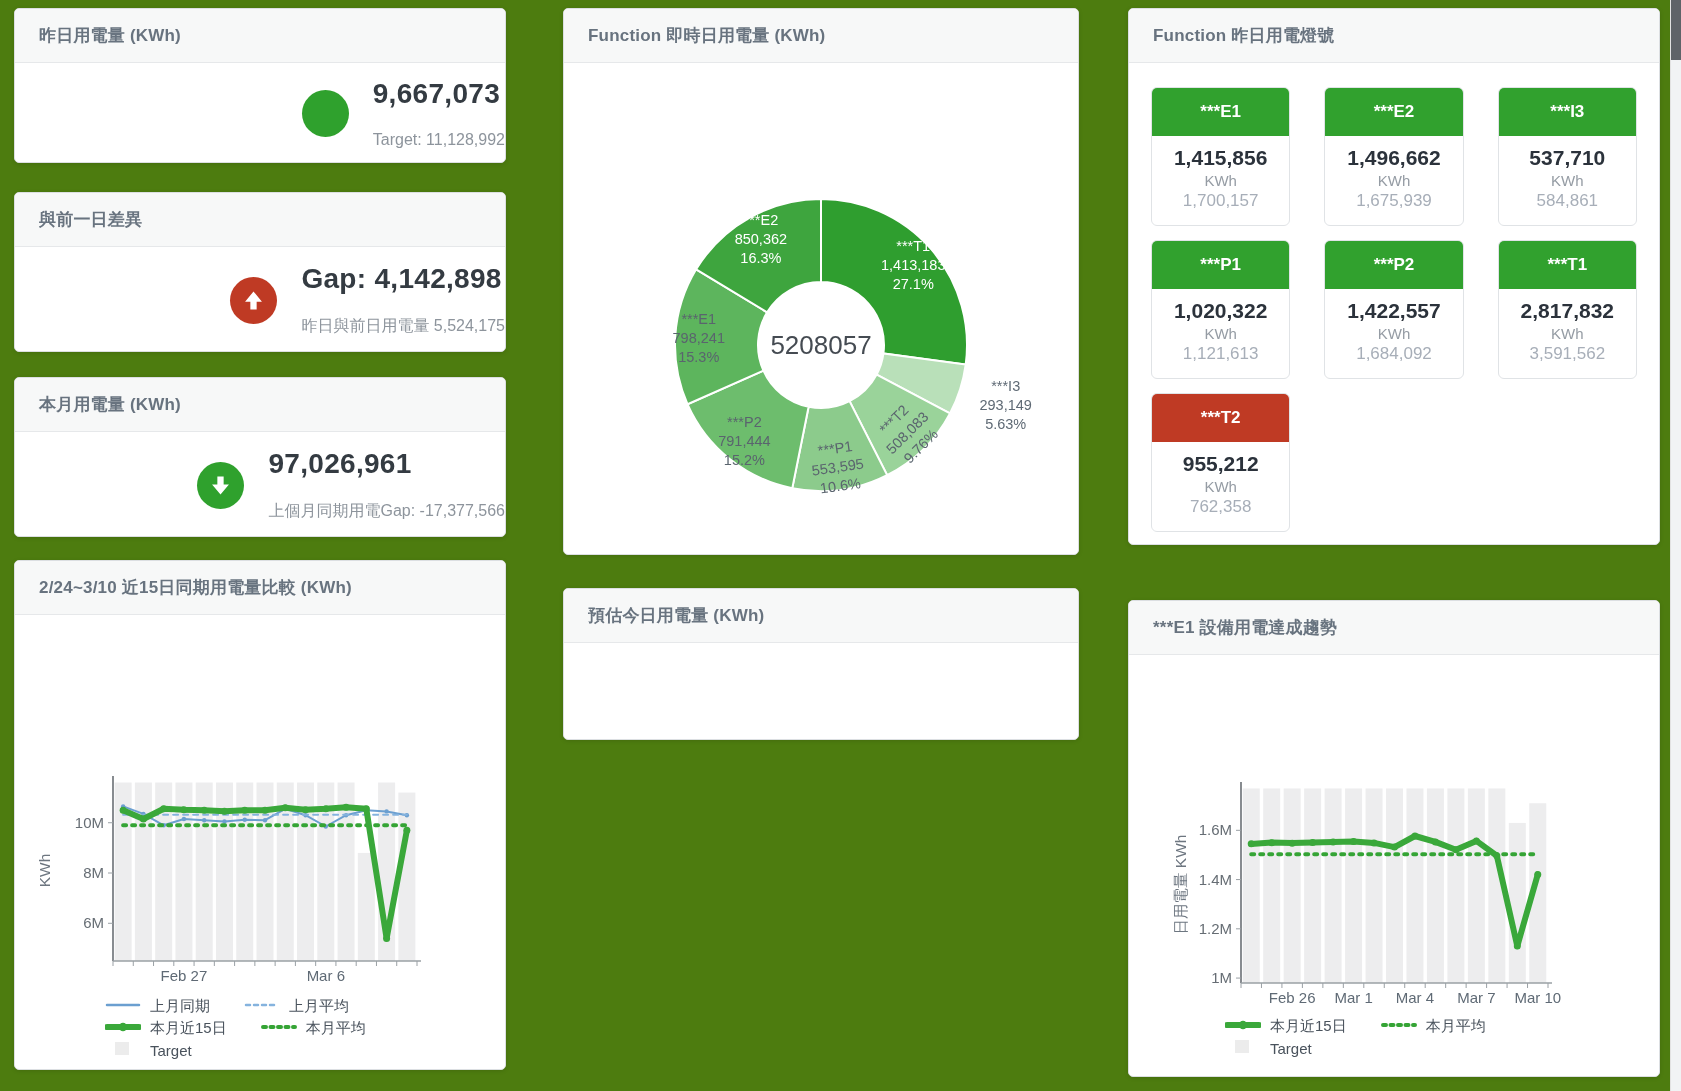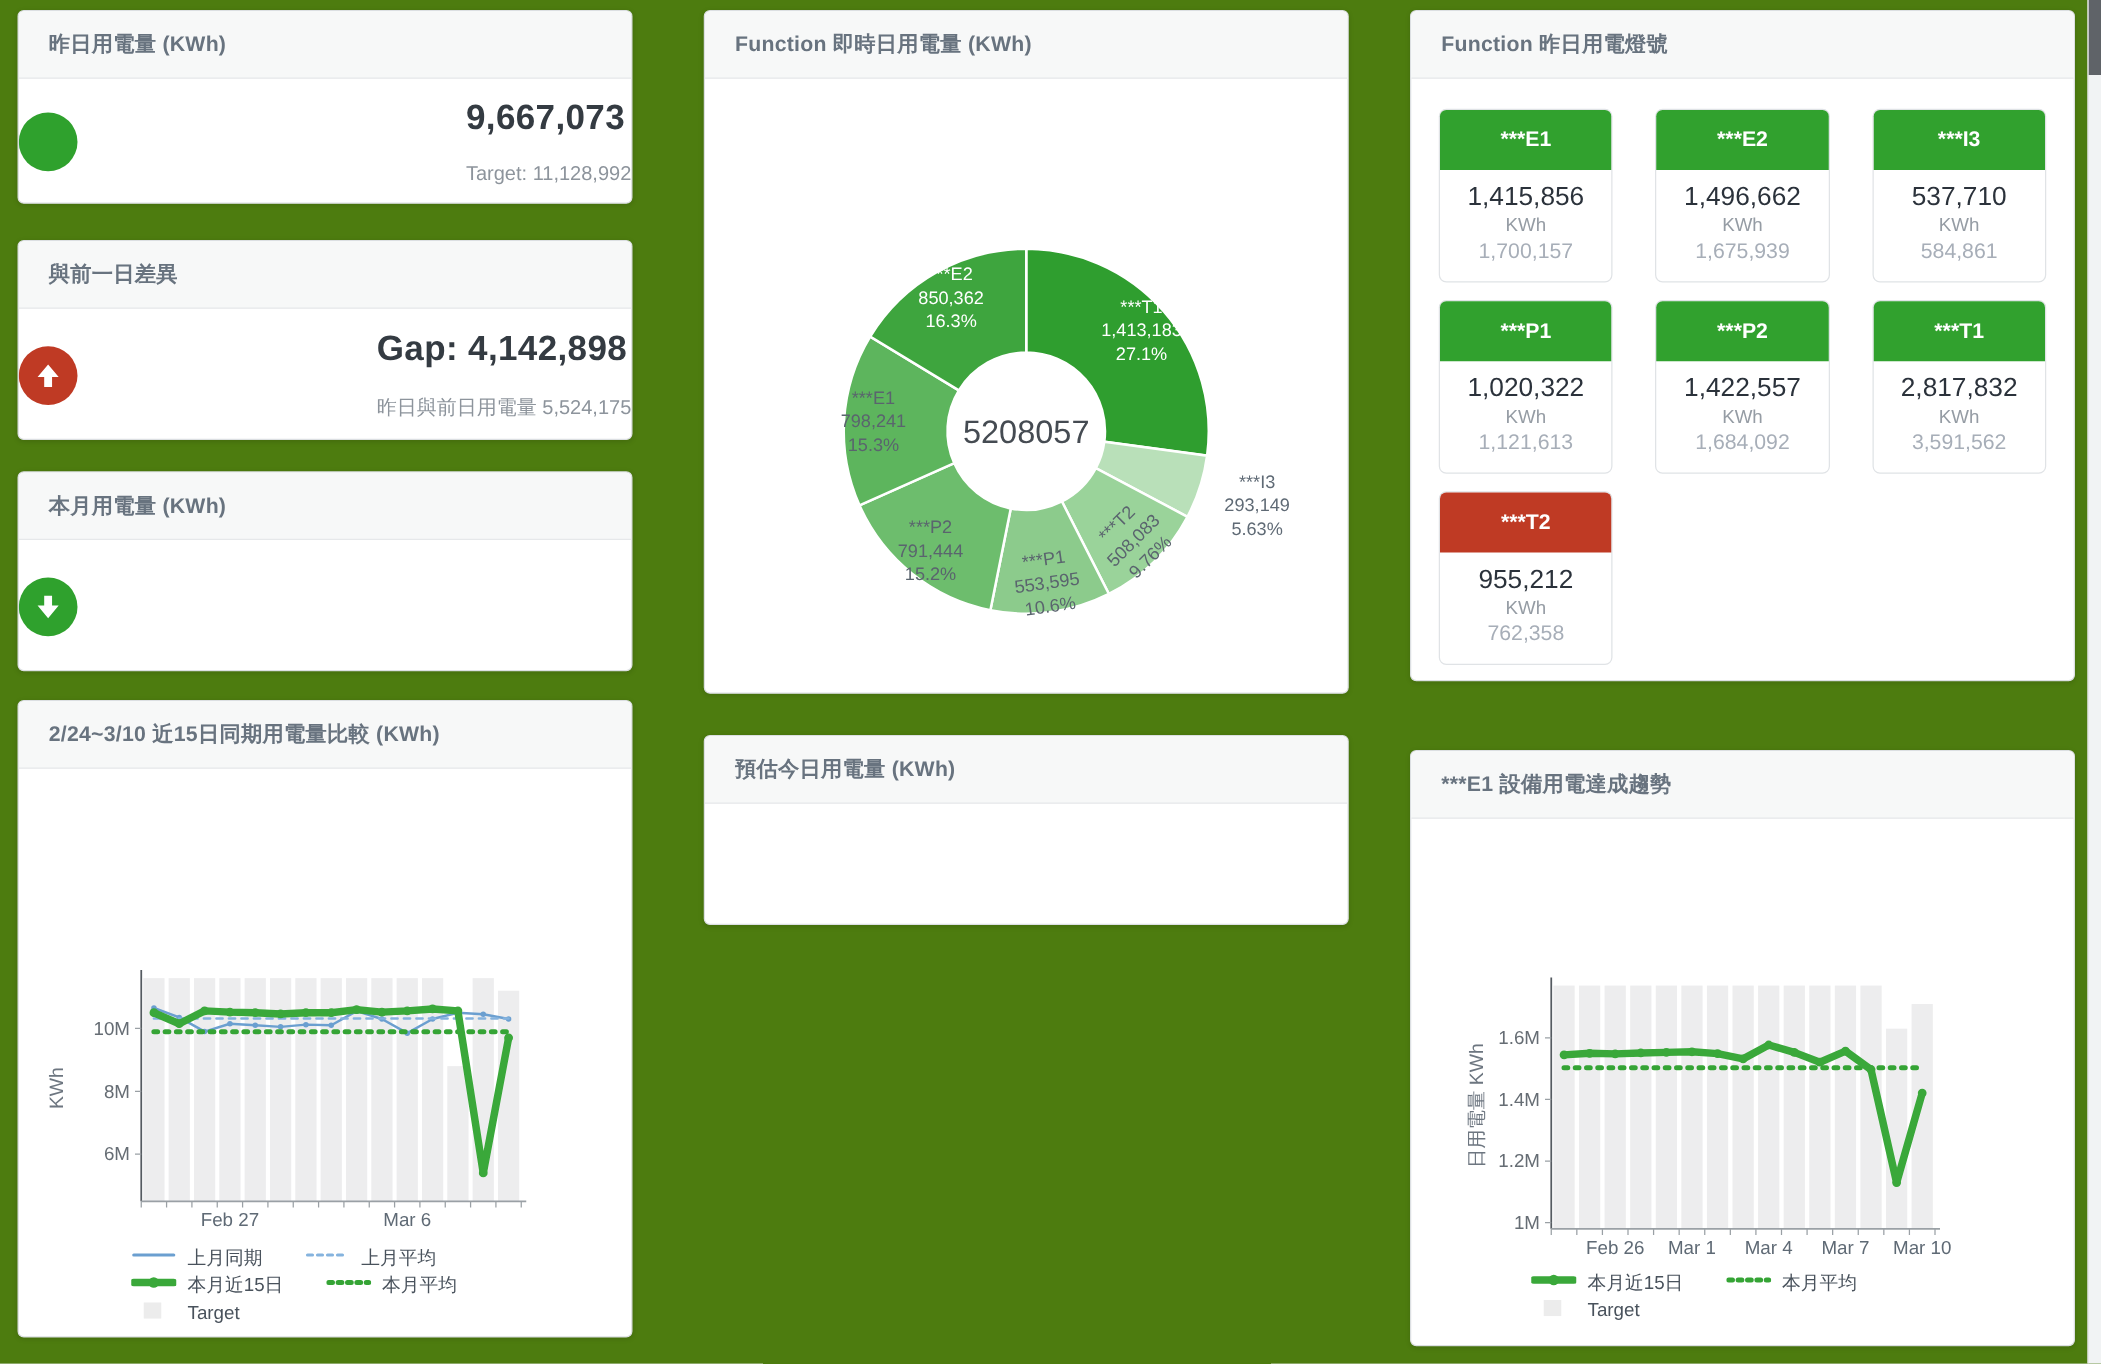--- a/index.html
+++ b/index.html
@@ -2,41 +2,41 @@
 <html><head>
 <meta charset="utf-8">
 <style>
   html,body{margin:0;padding:0;background:#ebebeb;font-family:"Liberation Sans","DejaVu Sans",sans-serif;}
   .dashboard{position:relative;width:1681px;height:1091px;background:#4d7c0f;overflow:hidden;}
   .card{position:absolute;background:#fff;border:1px solid #dcdfe2;border-radius:5px;
         box-shadow:0 1px 4px rgba(0,0,0,.13);overflow:hidden;}
   .card-header{background:#f7f8f8;border-bottom:1px solid #e6e8ea;padding:15px 24px;}
   .card-title{margin:0;font-size:17px;font-weight:700;color:#68737f;letter-spacing:.2px;}
   .card-body{position:relative;}
-  .kpi-body{display:flex;align-items:center;justify-content:space-between;gap:24px;height:calc(100% - 52px);}
+  .kpi-body{display:flex;align-items:center;justify-content:flex-end;gap:24px;height:calc(100% - 52px);}
   .status-circle{width:47px;height:47px;border-radius:50%;display:flex;align-items:center;
                  justify-content:center;flex:none;}
   .kpi-value{font-size:28px;font-weight:700;color:#343b42;letter-spacing:.3px;}
   .kpi-subtitle{font-size:16px;color:#8d949c;margin-top:21px;}
   
   .pos-yesterday{left:14px;top:8px;width:490px;height:153px;}
   .pos-gap{left:14px;top:192px;width:490px;height:158px;}
   .pos-month{left:14px;top:377px;width:490px;height:158px;}
   .pos-compare{left:14px;top:560px;width:490px;height:508px;}
   .pos-donut{left:563px;top:8px;width:514px;height:545px;}
   .pos-today{left:563px;top:588px;width:514px;height:150px;}
   .pos-lights{left:1128px;top:8px;width:530px;height:535px;}
   .pos-trend{left:1128px;top:600px;width:530px;height:475px;}
   
   .lights-grid{display:grid;grid-template-columns:repeat(3,1fr);column-gap:34px;row-gap:14px;
                padding:24px 22px;}
   .tile{border:1px solid #e0e3e6;border-radius:6px;background:#fff;text-align:center;}
   .tile-head{color:#fff;font-weight:700;font-size:17px;padding:14px 0;border-radius:5px 5px 0 0;}
   .tile-body{padding:10px 4px 14px;}
-  .tile-value{font-size:21px;font-weight:400;color:#2b323b;}
+  .tile-value{font-size:21px;font-weight:700;color:#2b323b;}
   .tile-unit{font-size:15px;color:#959ca4;margin-top:2px;}
   .tile-target{font-size:17px;color:#a7aeb8;margin-top:2px;}
   
   .chart-svg{display:block;margin-left:9px;}
   .legend{padding-left:90px;margin-top:8px;text-align:right;}
   .legend-row{display:flex;align-items:center;height:22px;}
   .legend-item{display:inline-flex;align-items:center;gap:9px;margin-right:34px;cursor:pointer;}
   .legend-label{font-size:15px;color:#49525c;}
   
   .scrollbar{position:absolute;top:0;right:0;width:10px;height:1091px;background:#f1f3f4;
@@ -81,20 +81,24 @@
   <section class="card pos-month">
     <header class="card-header">
       <h2 class="card-title">本月用電量 (KWh)</h2>
     </header>
     <div class="card-body kpi-body">
       <span class="status-circle" style="background: rgb(47, 161, 45);">
           <svg viewBox="0 0 24 24" width="27" height="27" style="transform:rotate(180deg)">
             <path d="M12 4 L19.5 13 H14.8 V20 H9.2 V13 H4.5 Z" fill="#fff"></path>
           </svg>
         </span>
+      <div>
+        <div class="kpi-value">97,026,961</div>
+        <div class="kpi-subtitle">上個月同期用電Gap: -17,377,566</div>
+      </div>
     </div>
   </section>
 
   <section class="card pos-compare">
     <header class="card-header">
       <h2 class="card-title">2/24~3/10 近15日同期用電量比較 (KWh)</h2>
     </header>
     <div class="card-body">
       <svg class="chart-svg" width="470" height="372">
           <rect x="90.63333333333333" y="167.51388888888889" width="17" height="178.48611111111111" fill="#ededee"></rect>

